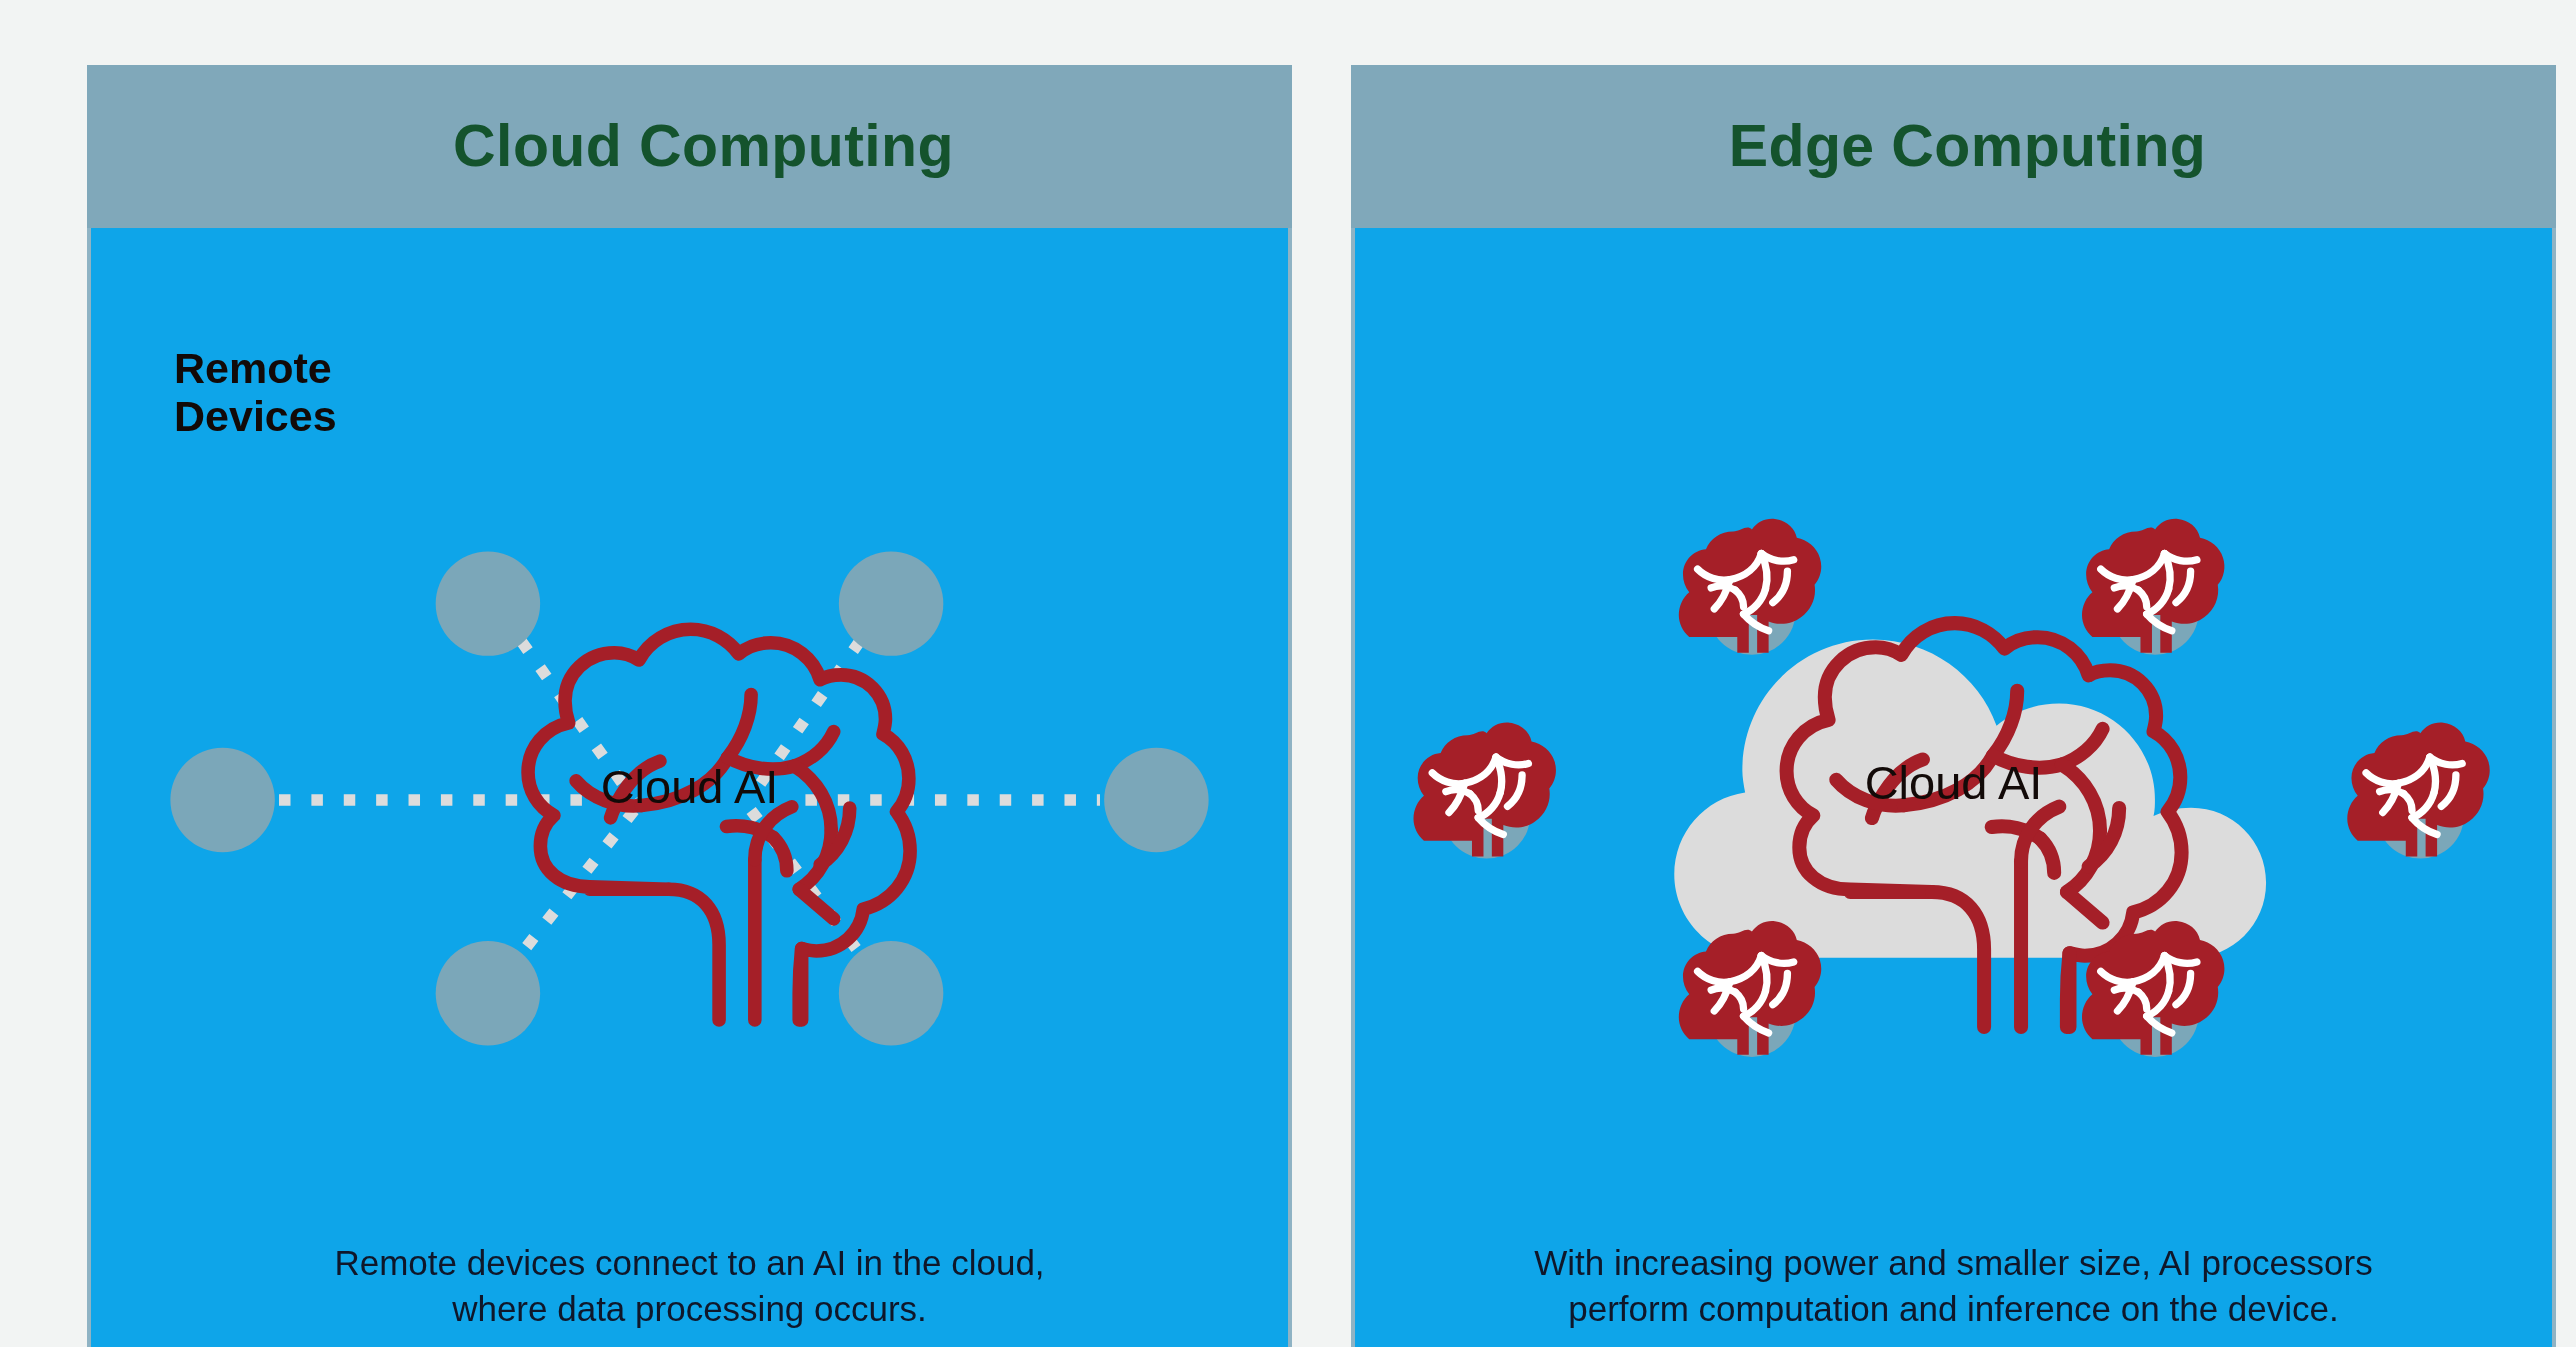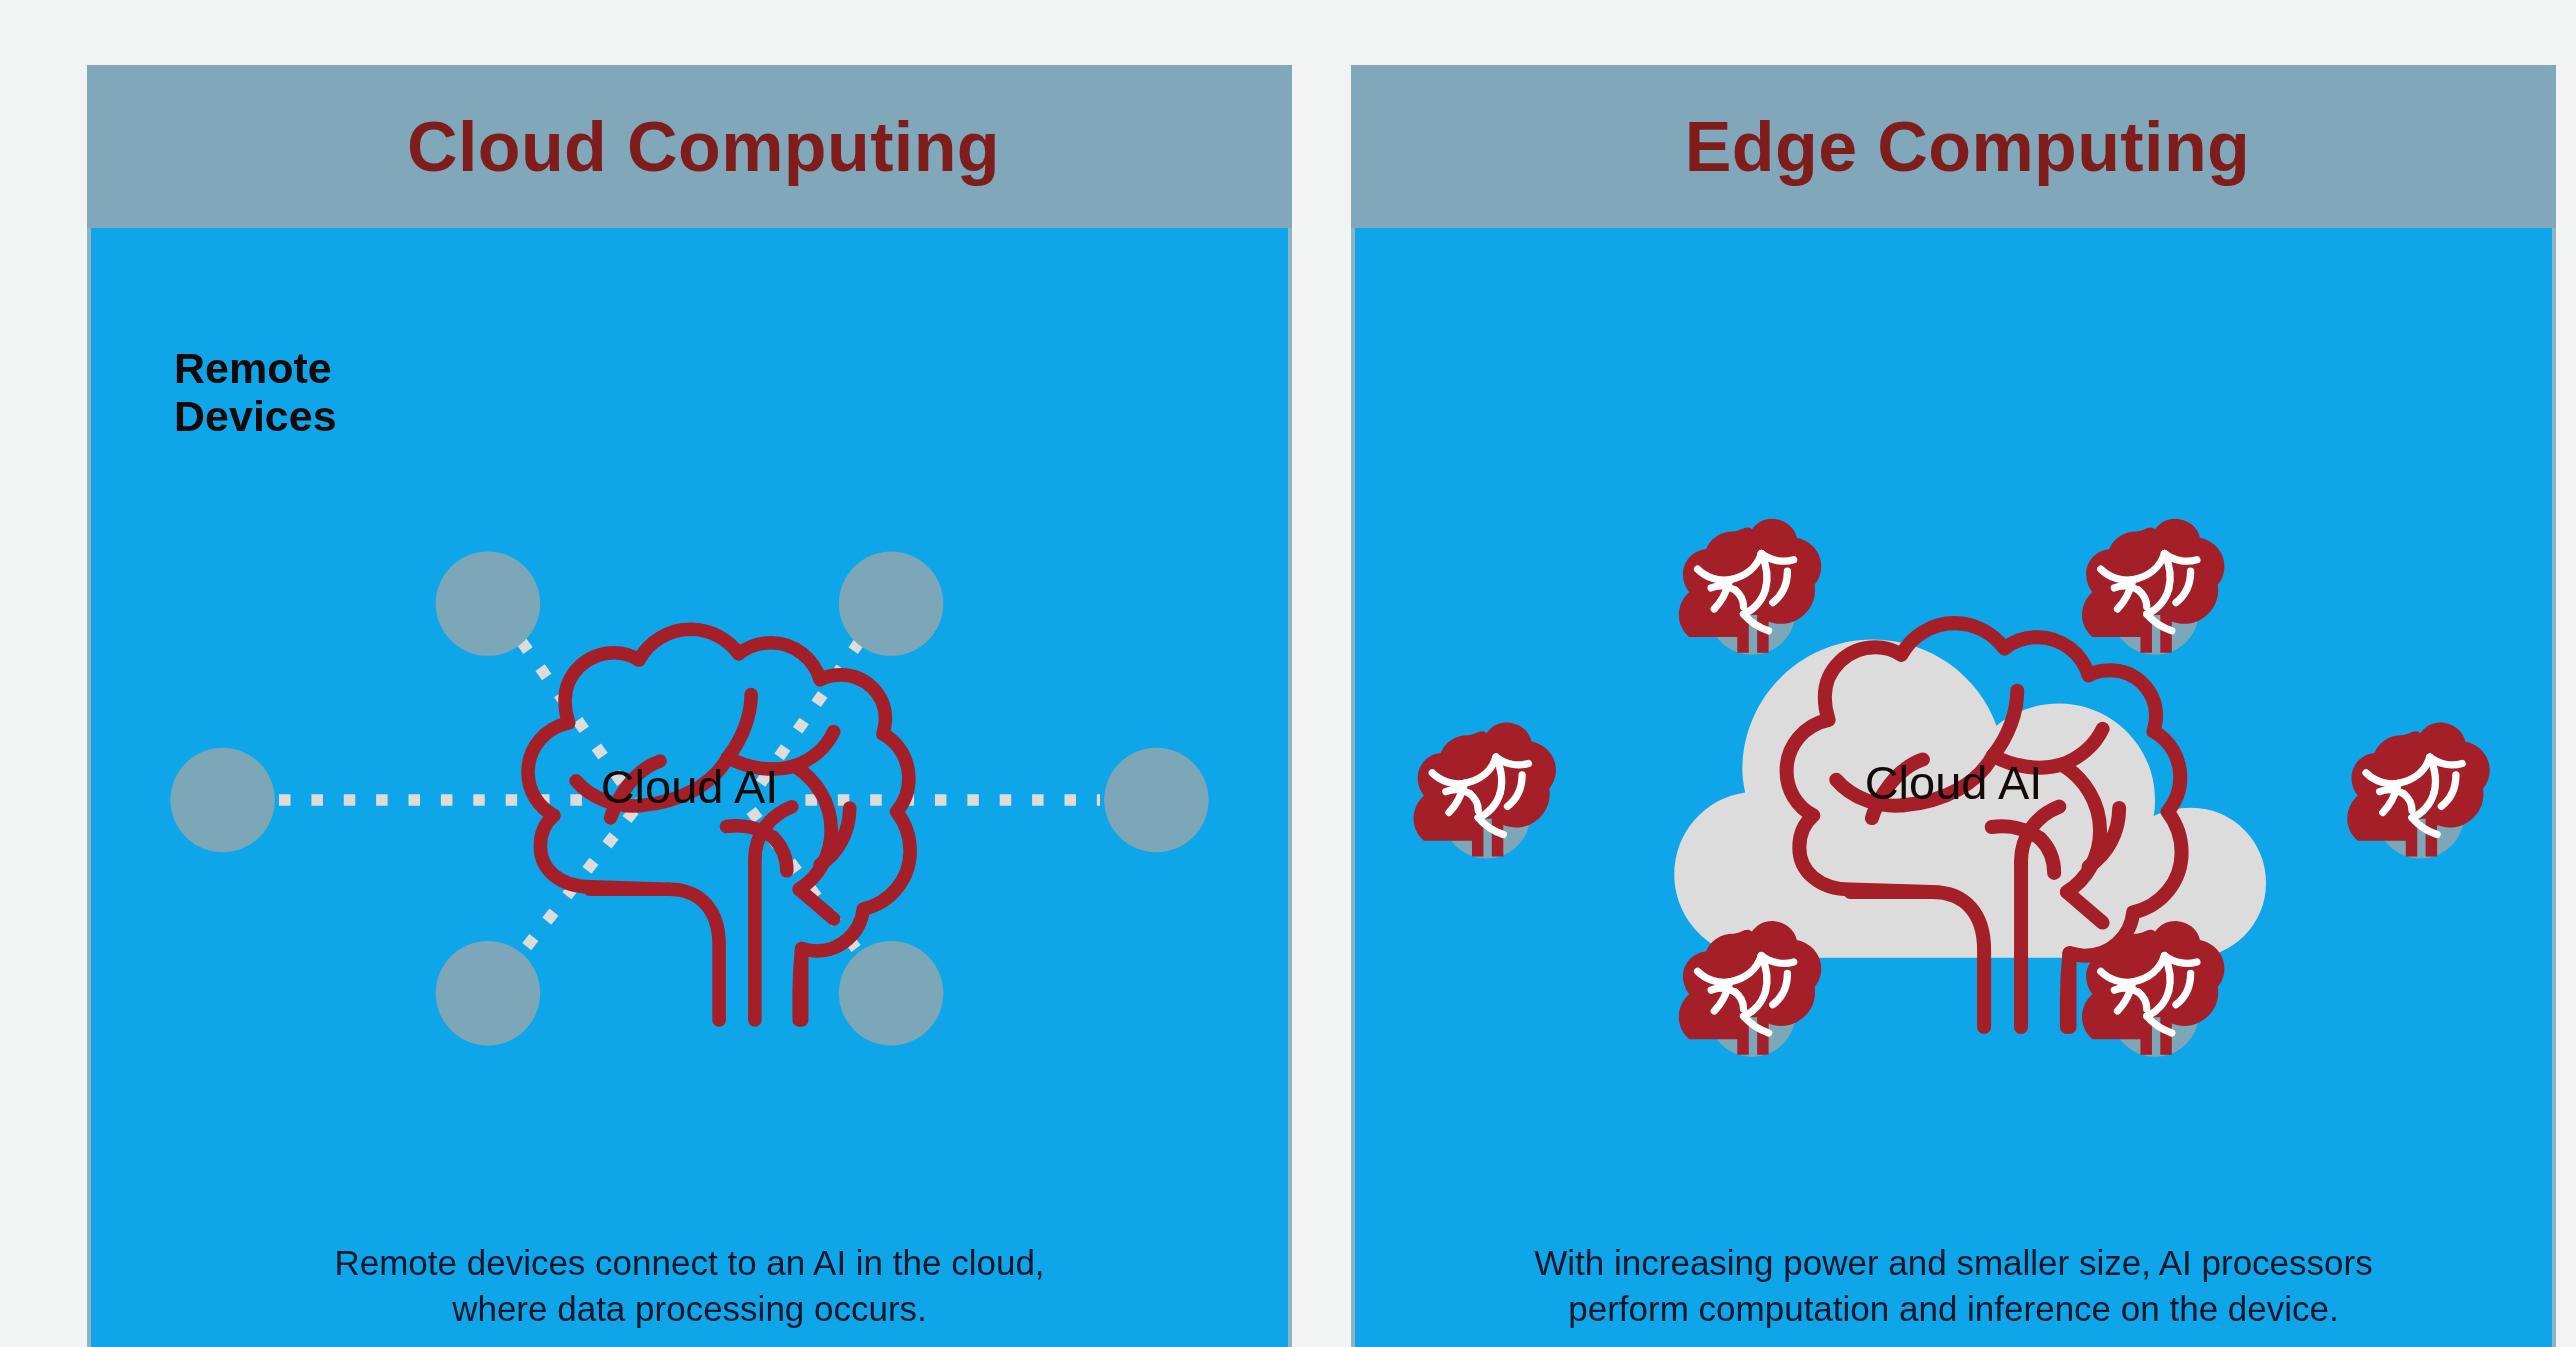--- a/index.html
+++ b/index.html
@@ -33,22 +33,22 @@
 
   .panel-header {
     height: 163px;
     background: #80a8ba;
     display: flex;
     align-items: center;
     justify-content: center;
     box-sizing: border-box;
   }
   .panel-header-title {
-    color: #7f1d1d;
-    font-size: 70px;
+    color: #14532d;
+    font-size: 59px;
     font-weight: 700;
     letter-spacing: 0.4px;
     line-height: 1;
     white-space: nowrap;
     margin-left: 28px;
   }
 
   .panel-body {
     position: relative;
     height: 1148px;

